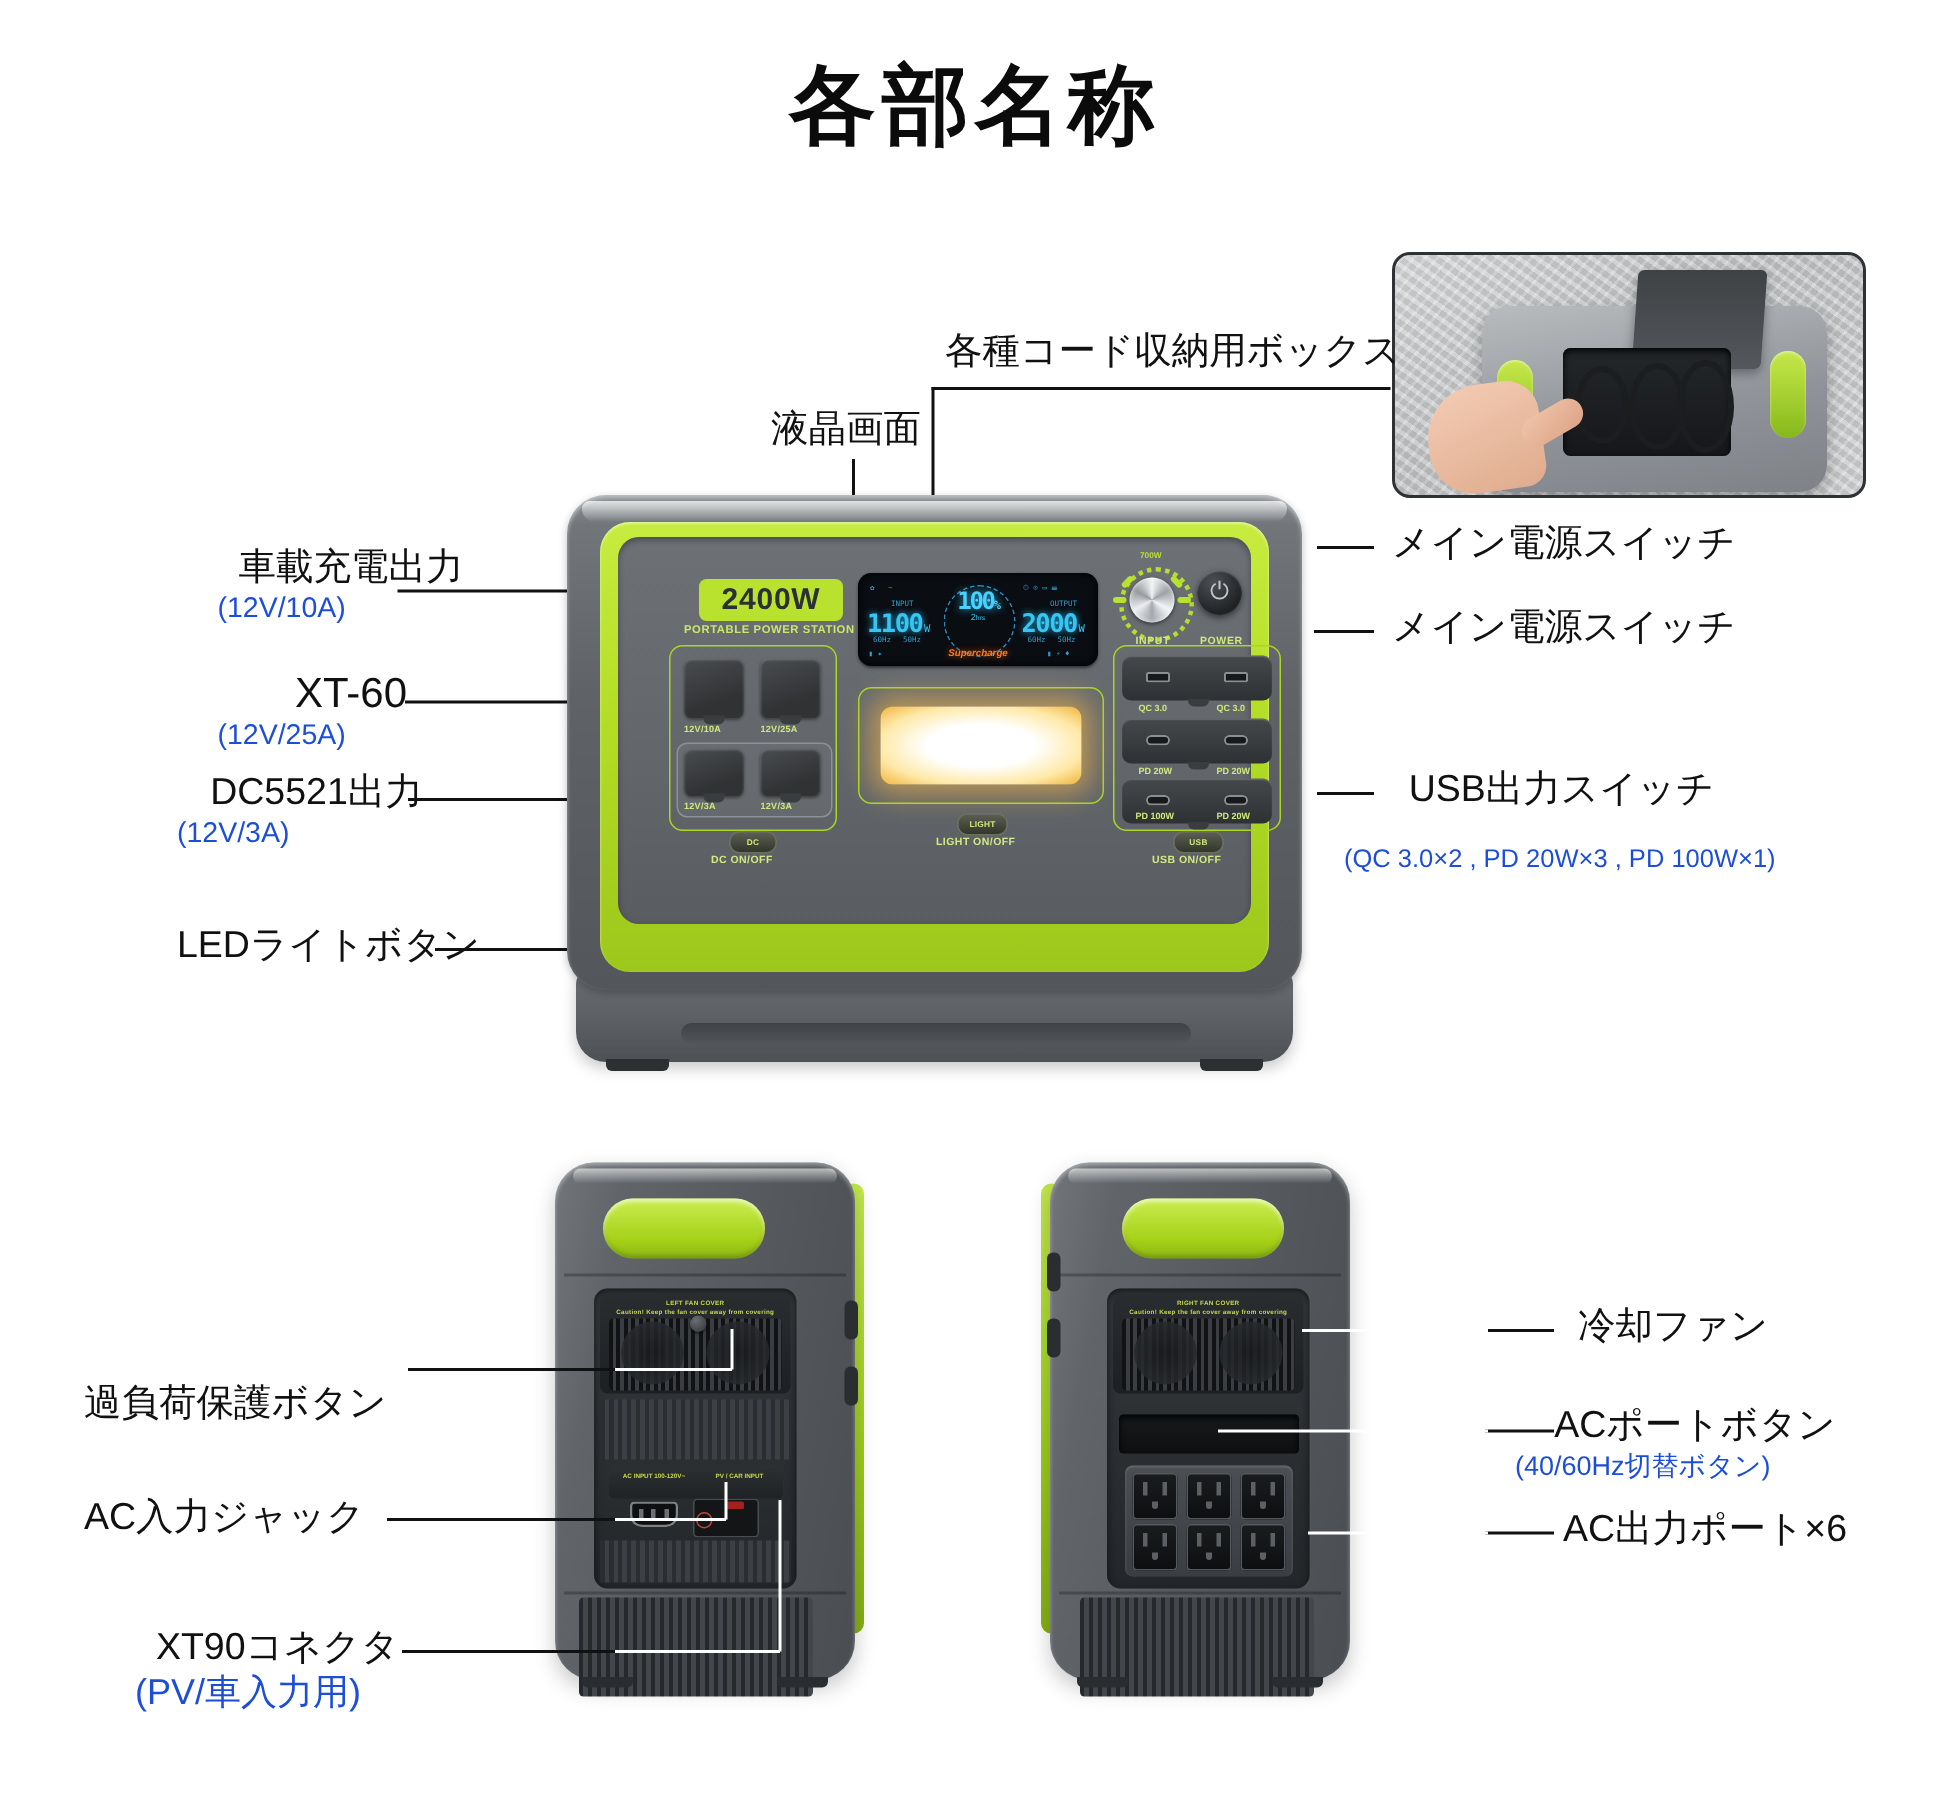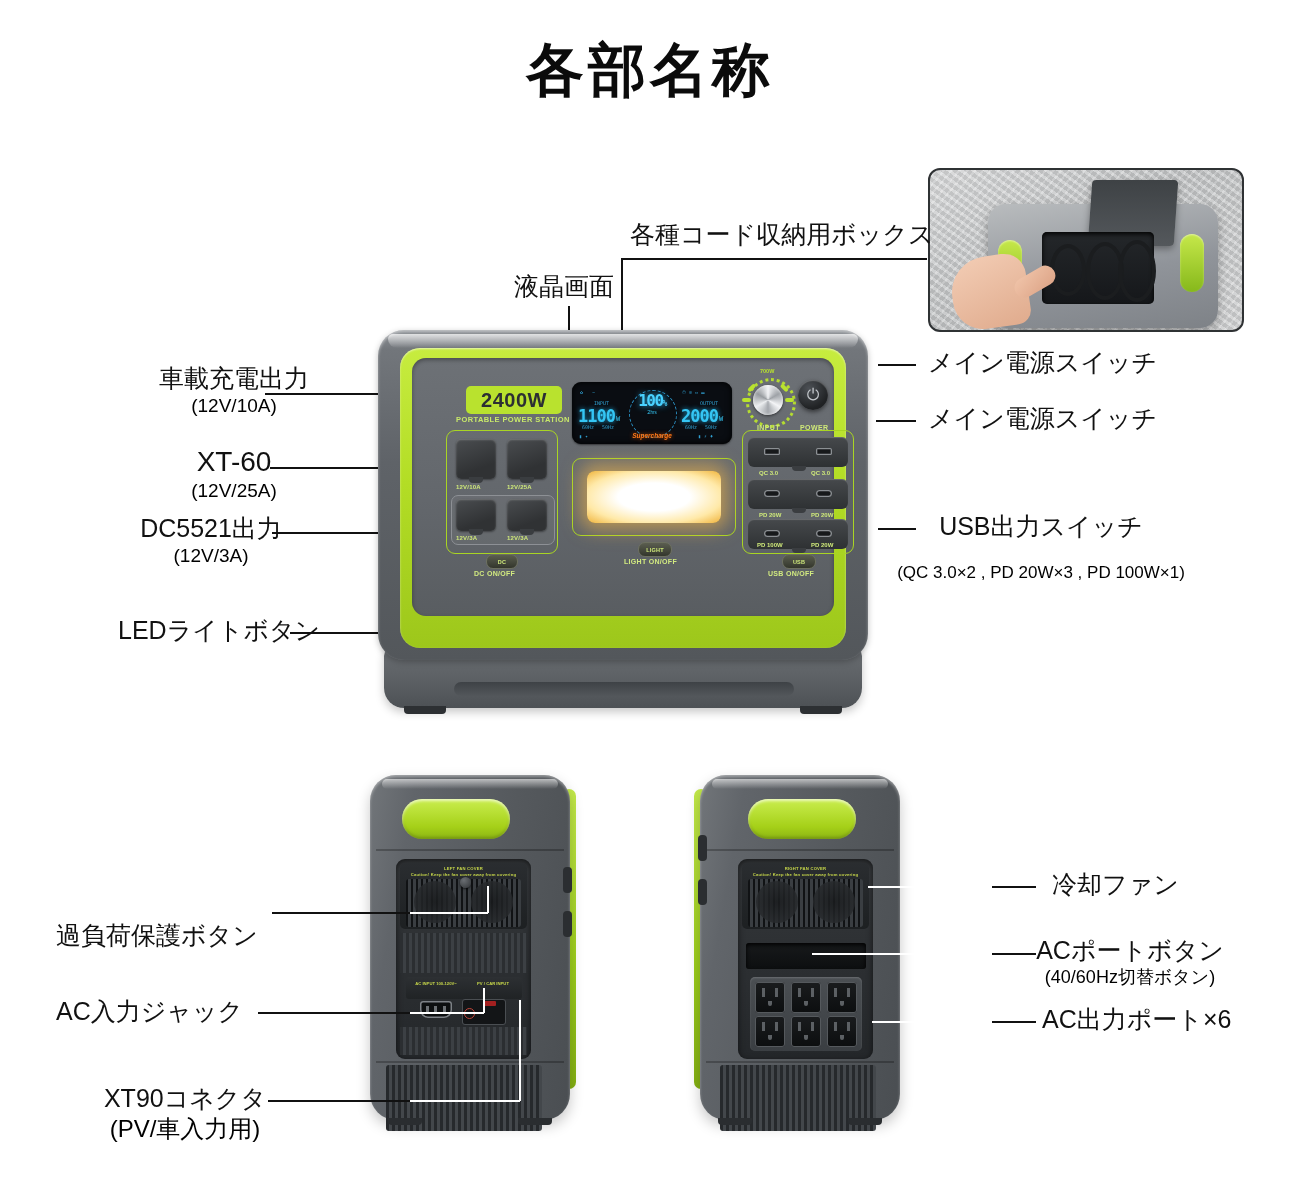--- a/index.html
+++ b/index.html
@@ -11,21 +11,21 @@
   .abs{position:absolute;}
 
   
   #page-title{
     left:0;top:32px;width:1300px;text-align:center;
     font-size:58px;font-weight:bold;letter-spacing:4px;color:#0b0b0b;
   }
 
   
   .lbl{font-size:25px;color:#111;white-space:nowrap;line-height:1.15;}
-  .lbl .sub{display:block;font-size:19px;color:#000000;text-align:center;margin-top:2px;}
+  .lbl .sub{display:block;font-size:19px;color:#1d4ed8;text-align:left;margin-top:2px;}
   .lbl.c{text-align:center;}
   .leader{background:#111;height:1.6px;}
   .leader-w{background:#ffffff;height:1.6px;}
   .vline{background:#111;width:1.6px;}
   .vline-w{background:#ffffff;width:1.6px;}
 
   
   #front-unit{left:378px;top:330px;width:490px;height:390px;}
 
   .case-outer{

